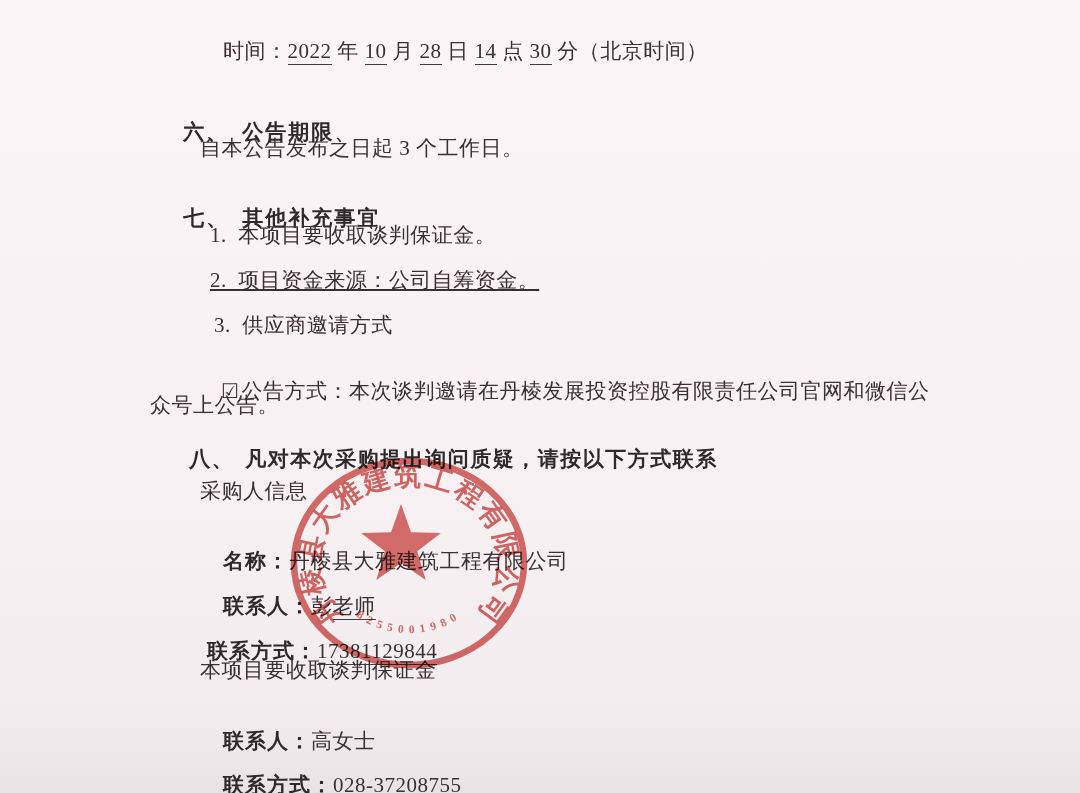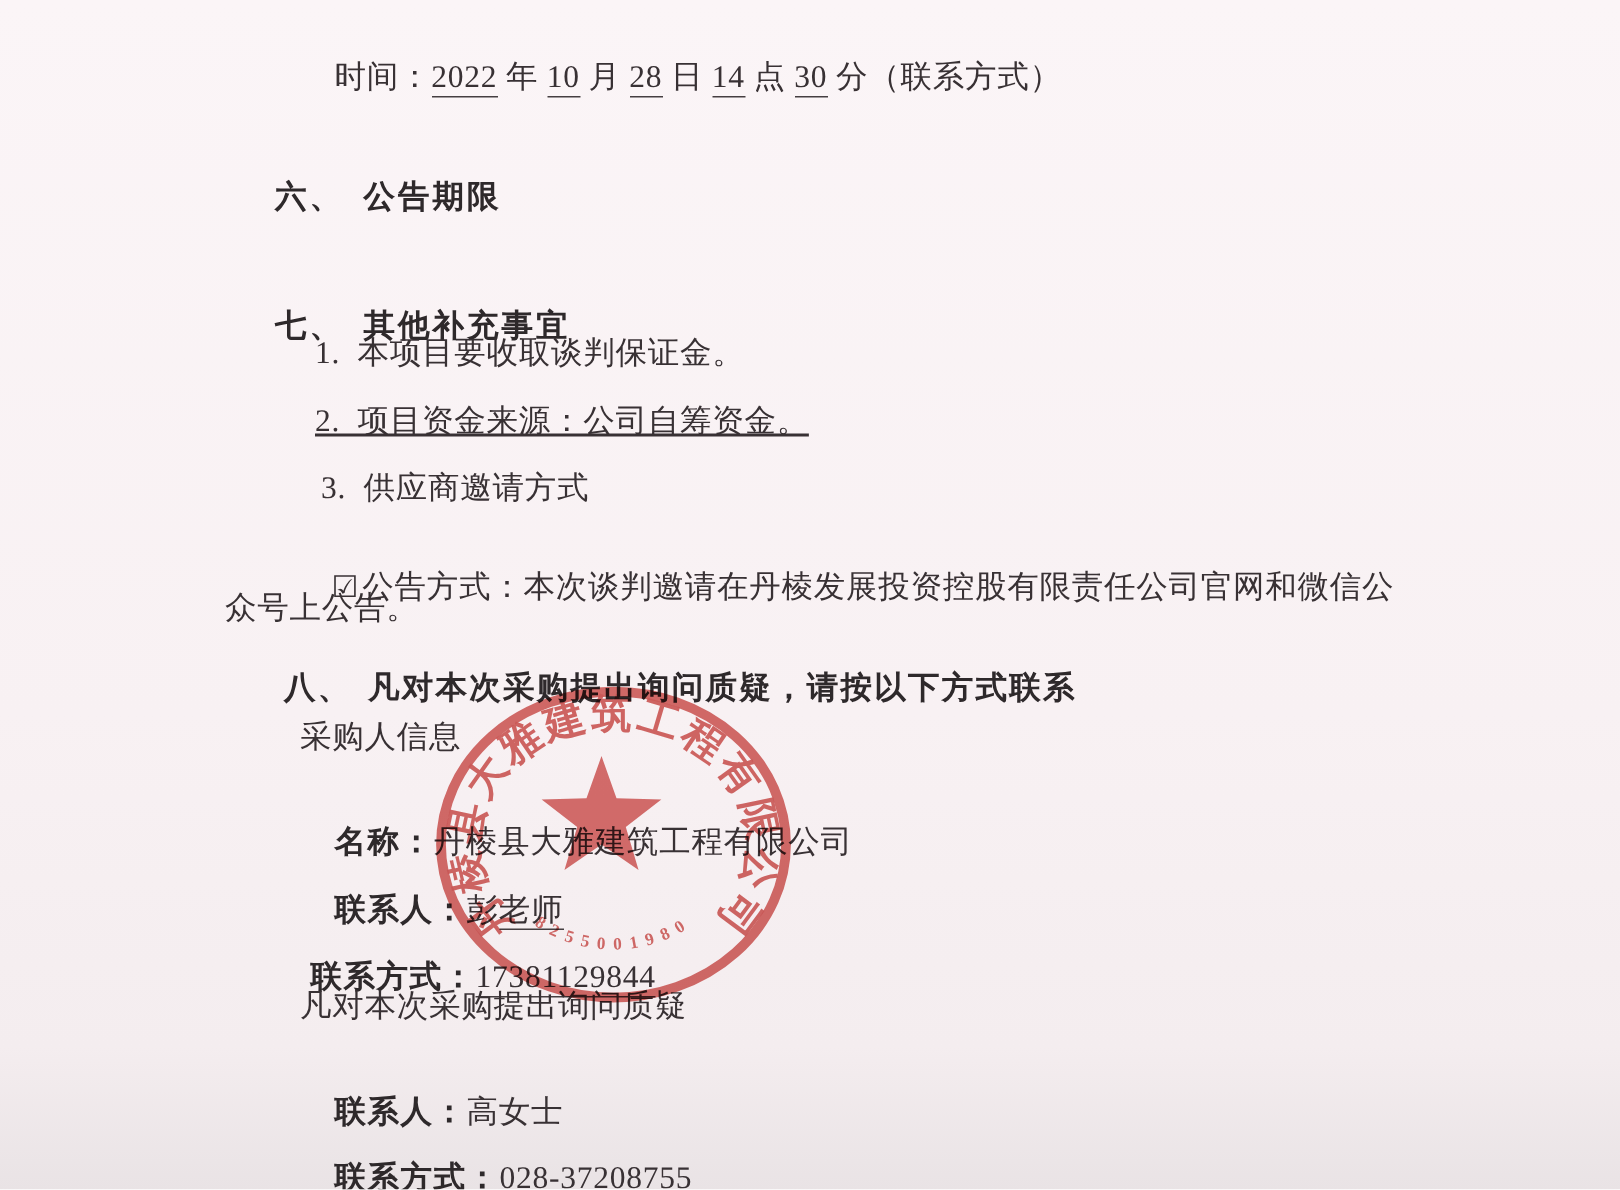--- a/index.html
+++ b/index.html
@@ -51,27 +51,28 @@
     font-family:"Liberation Serif","DejaVu Serif",serif;
     font-weight:700;
   }
 </style>
 </head>
 <body>
 
 <div class="page">
 
   <div class="line" style="left:200px;top:12px;">
-    <span>时间：</span><span class="u">2022</span><span> 年 </span><span class="u">10</span><span> 月 </span><span class="u">28</span><span> 日 </span><span class="u">14</span><span> 点 </span><span class="u">30</span><span> 分（联系方式）</span>
+    <span>时间：</span><span class="u">2022</span><span> 年 </span><span class="u">10</span><span> 月 </span><span class="u">28</span><span> 日 </span><span class="u">14</span><span> 点 </span><span class="u">30</span><span> 分（北京时间）</span>
   </div>
 
 
   <div class="line hdg" style="left:152px;top:93px;">
     <span class="hdg-num">六、</span><span>公告期限</span>
   </div>
+  <div class="line" style="left:200px;top:135px;">自本公告发布之日起 3 个工作日。</div>
 
   <div class="line hdg" style="left:152px;top:179px;">
     <span class="hdg-num">七、</span><span>其他补充事宜</span>
   </div>
   <div class="line" style="left:210px;top:222px;">1.  本项目要收取谈判保证金。</div>
   <div class="line" style="left:210px;top:267px;text-decoration:underline;">2.  项目资金来源：公司自筹资金。</div>
   <div class="line" style="left:214px;top:312px;">3.  供应商邀请方式</div>
 
   <div class="line" style="left:198px;top:352px;">
     <span class="checkbox">☑</span><span>公告方式：本次谈判邀请在丹棱发展投资控股有限责任公司官网和微信公</span>
@@ -89,21 +90,21 @@
   </div>
 
   <div class="line" style="left:200px;top:567px;">
     <span class="blabel">联系人：</span><span>彭</span><span class="u">老师</span>
   </div>
 
   <div class="line" style="left:184px;top:612px;">
     <span class="blabel">联系方式：</span><span class="u">17381129844</span>
   </div>
 
-  <div class="line" style="left:200px;top:657px;">凡对本次采购提出询问质疑</div>
+  <div class="line" style="left:200px;top:657px;">本项目要收取谈判保证金</div>
 
   <div class="line" style="left:200px;top:702px;">
     <span class="blabel">联系人：</span><span>高女士</span>
   </div>
 
   <div class="line" style="left:200px;top:746px;">
     <span class="blabel">联系方式：</span><span class="u">028-37208755</span>
   </div>
 
   <svg class="seal" viewBox="0 0 250 222" aria-hidden="true">

